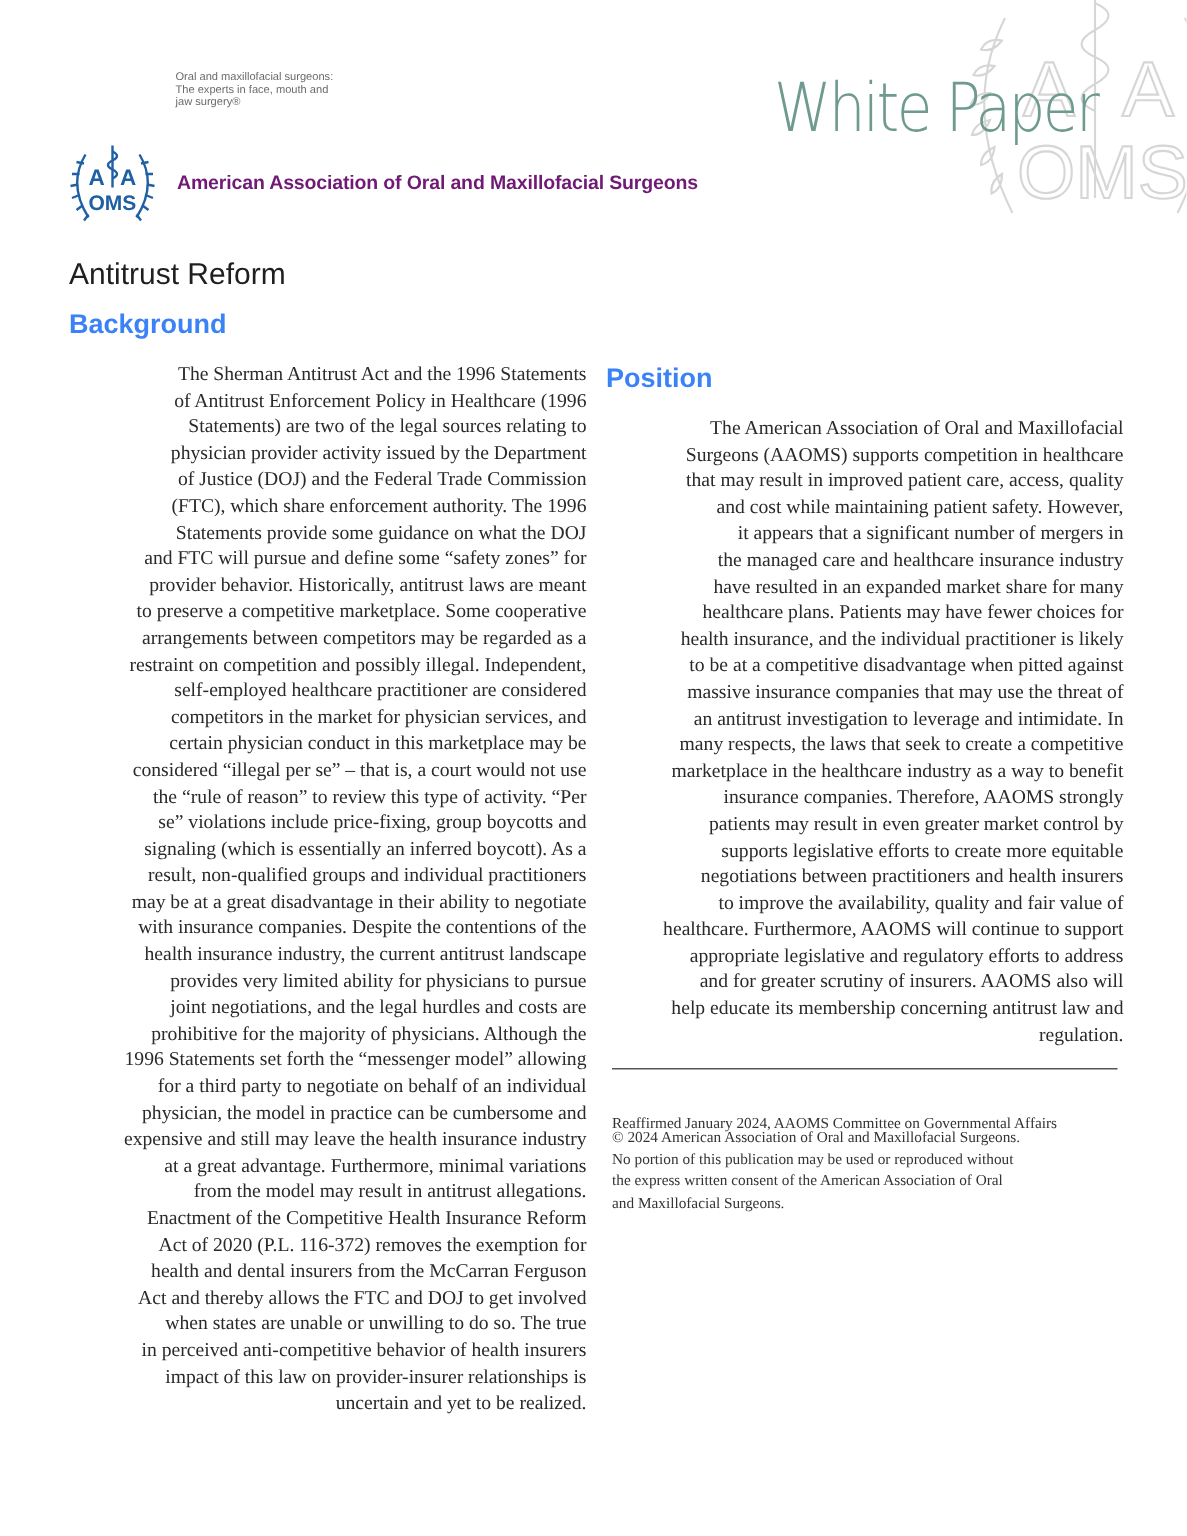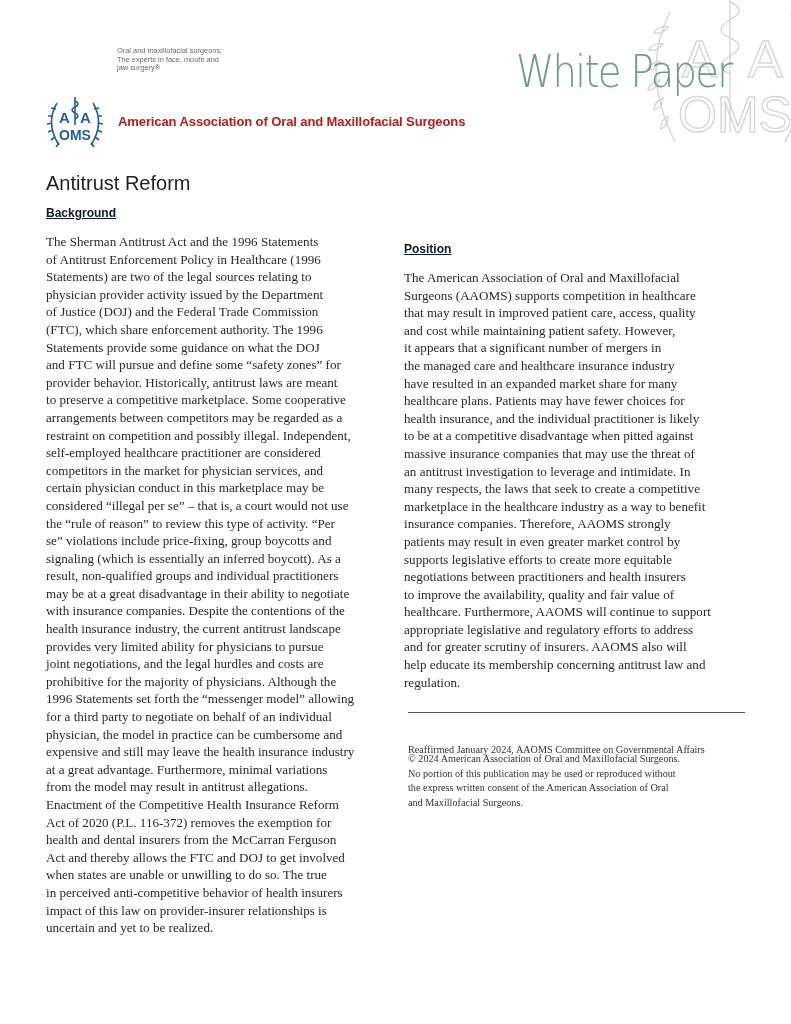--- a/index.html
+++ b/index.html
@@ -5,33 +5,33 @@
   html, body { margin: 0; padding: 0; background: #ffffff; }
   body { width: 791px; height: 1024px; position: relative; overflow: hidden; font-family: "Liberation Serif", serif; color: #2b2b2b; }
 
   .watermark { position: absolute; left: 630px; top: -18px; width: 200px; height: 190px; }
 
   .tagline { position: absolute; left: 117px; top: 47px; font-family: Liberation Sans, sans-serif; font-size: 7.4px; line-height: 8.6px; color: #6a6a6a; }
   .tagline div { white-space: nowrap; }
 
   .logo { position: absolute; left: 45px; top: 95px; width: 60px; height: 56px; }
 
-  .org-name { position: absolute; left: 118px; top: 114px; font-family: "Liberation Sans", sans-serif; font-weight: bold; font-size: 13px; color: #b91c1c; white-space: nowrap; letter-spacing: -0.1px; }
+  .org-name { position: absolute; left: 118px; top: 114px; font-family: "Liberation Sans", sans-serif; font-weight: bold; font-size: 13px; color: #701a75; white-space: nowrap; letter-spacing: -0.1px; }
 
   .doc-type { position: absolute; left: 516px; top: 45px; font-family: "DejaVu Sans", sans-serif; font-weight: 200; font-size: 45px; color: #6f9a90; letter-spacing: -2px; white-space: nowrap; transform: scaleX(0.86); transform-origin: left top; }
 
   .title { position: absolute; left: 46px; top: 172px; font-family: "Liberation Sans", sans-serif; font-size: 20px; color: #1f1f1f; white-space: nowrap; }
 
   .col { position: absolute; top: 206px; }
   .col-left { left: 46px; width: 345px; }
   .col-right { left: 404px; width: 345px; margin-top: 36px; }
 
-  .section-heading { font-family: "Liberation Sans", sans-serif; font-weight: bold; font-size: 12px; color: #0f172a; margin: 0 0 13px 0; text-decoration: underline; }
+  .section-heading { font-family: "Liberation Sans", sans-serif; font-weight: bold; font-size: 18px; color: #3b82f6; margin: 0 0 13px 0; }
 
-  .body-text { font-size: 13.1px; line-height: 17.6px; color: #2a2a2a; margin: 0; }
+  .body-text { font-size: 13.1px; line-height: 17.6px; color: #2a2a2a; margin: 0; text-align: right; }
   .body-text .ln { display: block; white-space: nowrap; }
 
   .rule { position: absolute; left: 408px; top: 712px; width: 337px; height: 1px; background: #555; }
   .reaffirmed { position: absolute; left: 408px; top: 744px; font-size: 10.2px; color: #333; white-space: nowrap; }
   .copyright { position: absolute; left: 408px; top: 752px; font-size: 10.2px; line-height: 14.6px; color: #333; }
   .copyright .ln { display: block; white-space: nowrap; }
 </style>
 </head>
 <body>
 

